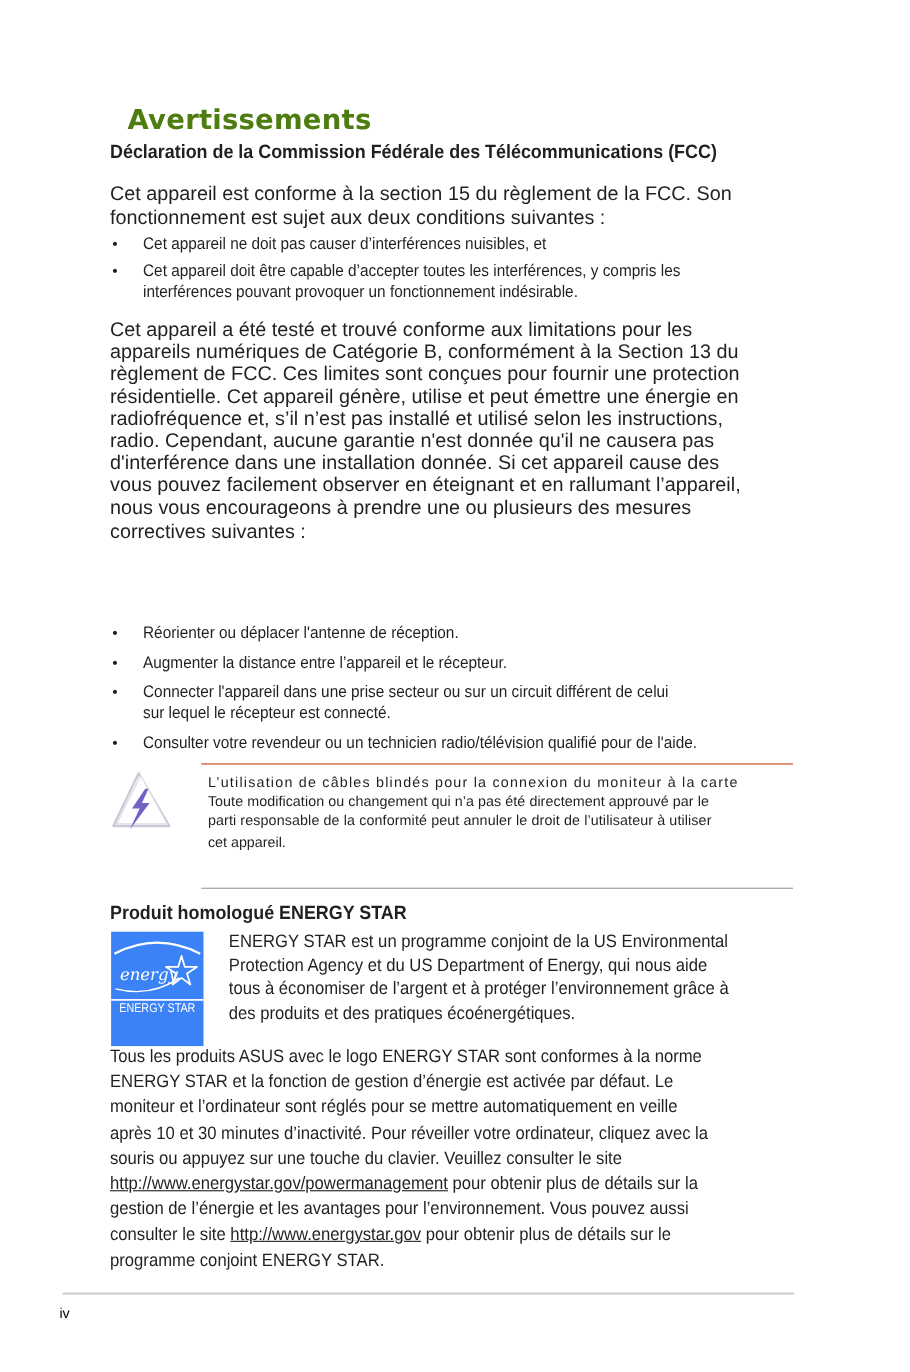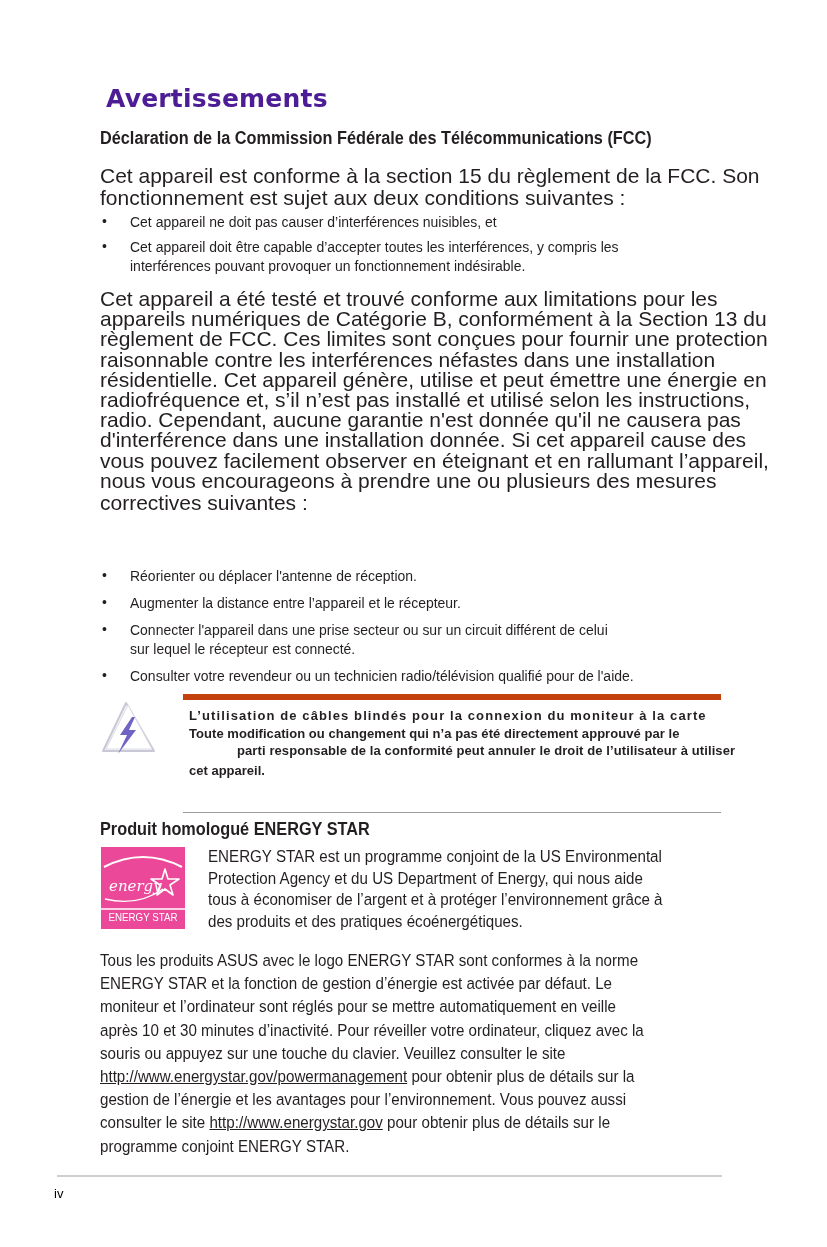--- a/index.html
+++ b/index.html
@@ -1,42 +1,42 @@
 <!DOCTYPE html>
 <html><head>
 <meta charset="utf-8">
 <style>
   html, body { margin: 0; padding: 0; background: #ffffff; }
   body { width: 827px; height: 1247px; position: relative; overflow: hidden;
          font-family: "Liberation Sans", sans-serif; color: #231f20; }
   .page { position: absolute; left: 0; top: 0; width: 827px; height: 1247px; }
 
   .title { position: absolute; left: 100px; top: 78px; font-family: "DejaVu Sans", sans-serif;
-           font-weight: bold; font-size: 25px; letter-spacing: 0.2px; color: #4c1d95; margin: 6px; }
+           font-weight: bold; font-size: 25px; letter-spacing: 0.2px; color: #4d7c0f; margin: 16px; }
 
   .h2 { position: absolute; left: 100px; font-weight: bold; font-size: 17.5px; margin: 0;
         transform: scaleX(0.93); transform-origin: left center; white-space: nowrap; }
 
-  .p { position: absolute; left: 100px; width: 622px; margin: 0; font-size: 21px; line-height: 20px; }
+  .p { position: absolute; left: 100px; width: 622px; margin: 0; font-size: 18px; line-height: 20px; }
   .p.big { line-height: 20.2px; }
   .line { display: block; white-space: nowrap; transform-origin: left center; }
 
   .bullets { position: absolute; left: 100px; width: 622px; margin: 0; padding: 0; list-style: none;
              font-size: 15.2px; line-height: 19px; }
   .bullets li { position: relative; padding-left: 30px; }
   .bullets li .dot { position: absolute; left: 2px; top: 0; font-size: 14px; }
   .nar { transform: scaleX(0.92); transform-origin: left center; display: block; white-space: nowrap; }
 
   .warn-box { position: absolute; left: 183px; top: 694px; width: 538px; height: 112px;
-              border-top: 6px solid #c2410c; border-bottom: 1px solid #9a9a9a; font-weight: bold; }
+              border-top: 1px solid #c2410c; border-bottom: 1px solid #9a9a9a; }
   .warn-text { position: absolute; left: 6px; top: 7px; width: 530px; font-size: 13px; line-height: 17.5px; }
   .warn-text .line { white-space: nowrap; }
   .warn-icon { position: absolute; left: 99px; top: 700px; width: 58px; height: 58px; }
 
-  .es-logo { position: absolute; left: 101px; top: 847px; width: 84px; height: 82px; background: #ec4899; }
+  .es-logo { position: absolute; left: 101px; top: 847px; width: 84px; height: 104px; background: #3b82f6; }
   .es-text { position: absolute; left: 208px; top: 846px; font-size: 16.3px; line-height: 21.6px; }
 
   .link { text-decoration: underline; color: #231f20; }
 
   .footer-rule { position: absolute; left: 57px; top: 1175px; width: 665px; height: 2px; background: #cfcfcf; }
   .page-num { position: absolute; left: 54px; top: 1186px; font-size: 13px; color: #000000; }
 </style>
 </head>
 <body>
 
@@ -60,21 +60,20 @@
       <span class="dot">•</span>
       <span class="nar">Cet appareil doit être capable d’accepter toutes les interférences, y compris les</span>
       <span class="nar">interférences pouvant provoquer un fonctionnement indésirable.</span>
     </li>
   </ul>
 
   <p class="p big" style="top:289px;">
     <span class="line">Cet appareil a été testé et trouvé conforme aux limitations pour les</span>
     <span class="line">appareils numériques de Catégorie B, conformément à la Section 13 du</span>
     <span class="line">règlement de FCC. Ces limites sont conçues pour fournir une protection</span>
-    <span class="line">raisonnable contre les interférences néfastes dans une installation</span>
     <span class="line">résidentielle. Cet appareil génère, utilise et peut émettre une énergie en</span>
     <span class="line">radiofréquence et, s’il n’est pas installé et utilisé selon les instructions,</span>
     <span class="line">radio. Cependant, aucune garantie n'est donnée qu'il ne causera pas</span>
     <span class="line">d'interférence dans une installation donnée. Si cet appareil cause des</span>
     <span class="line">vous pouvez facilement observer en éteignant et en rallumant l’appareil,</span>
     <span class="line">nous vous encourageons à prendre une ou plusieurs des mesures</span>
     <span class="line" style="margin-top:2px;">correctives suivantes :</span>
   </p>
 
   <ul class="bullets" style="top:566px;">
@@ -99,21 +98,21 @@
 
   <svg class="warn-icon" viewBox="0 0 58 58">
     <polygon points="27,3 55,51 4,51" fill="#f4f4f8" stroke="#c9c9d6" stroke-width="2" stroke-linejoin="round"></polygon>
     <polygon points="29,5 53,49 7,49" fill="#ffffff" stroke="#dcdce6" stroke-width="1"></polygon>
     <polygon points="33,17 21,35 28,35 19,54 37,30 30,30 36,17" fill="#6f64c4"></polygon>
   </svg>
   <div class="warn-box">
     <div class="warn-text">
       <span class="line" style="letter-spacing:1.1px;">L’utilisation de câbles blindés pour la connexion du moniteur à la carte</span>
       <span class="line" style="letter-spacing:0.05px;">Toute modification ou changement qui n’a pas été directement approuvé par le</span>
-      <span class="line" style="letter-spacing:0.1px;margin-left:48px;">parti responsable de la conformité peut annuler le droit de l’utilisateur à utiliser</span>
+      <span class="line" style="letter-spacing:0.1px;">parti responsable de la conformité peut annuler le droit de l’utilisateur à utiliser</span>
       <span class="line" style="margin-top:2px;">cet appareil.</span>
     </div>
   </div>
 
   <h2 class="h2" style="top:819px;">Produit homologué ENERGY STAR</h2>
 
   <div class="es-logo">
     <svg width="84" height="82" viewBox="0 0 84 82">
       <path d="M3,20 Q42,0 81,20" fill="none" stroke="#ffffff" stroke-width="2"></path>
       <text x="8" y="44" fill="#ffffff" font-family="DejaVu Serif, serif" font-style="italic" font-size="15">energy</text>

